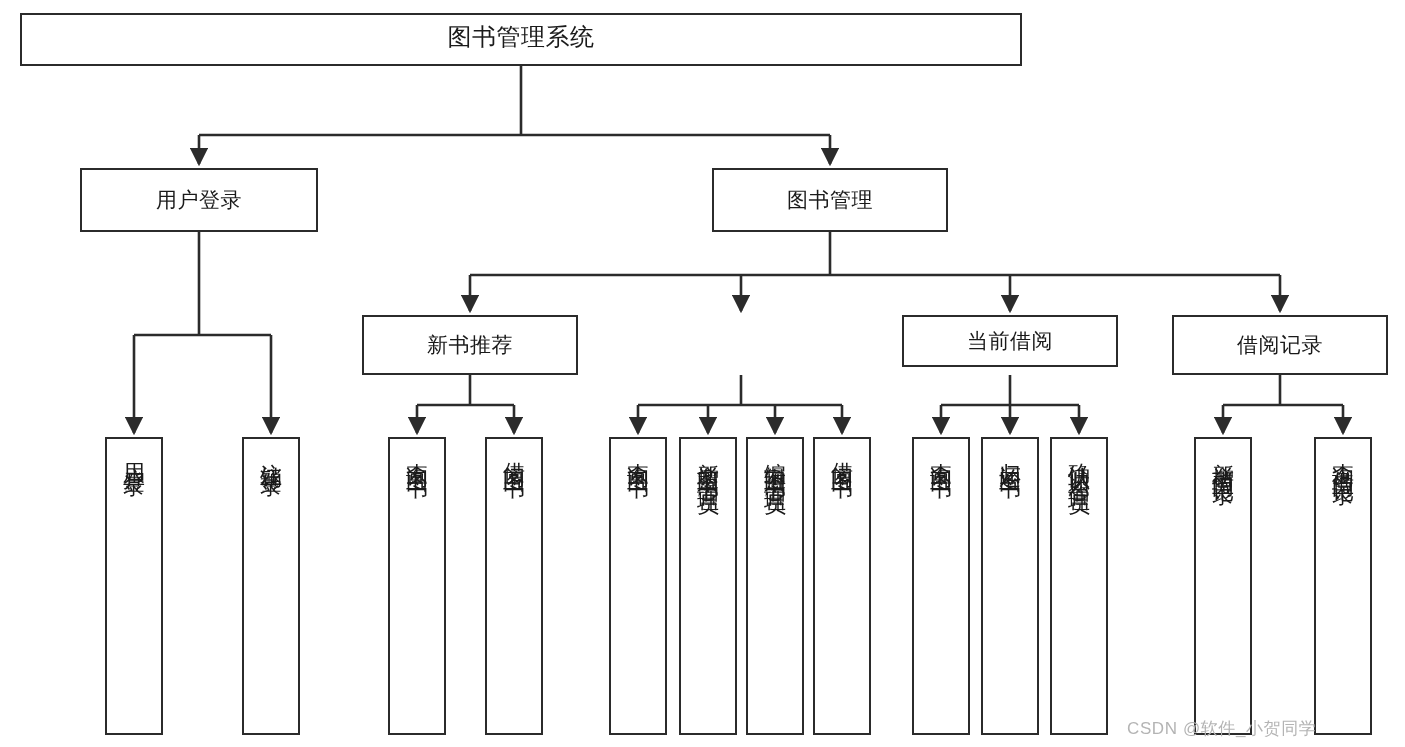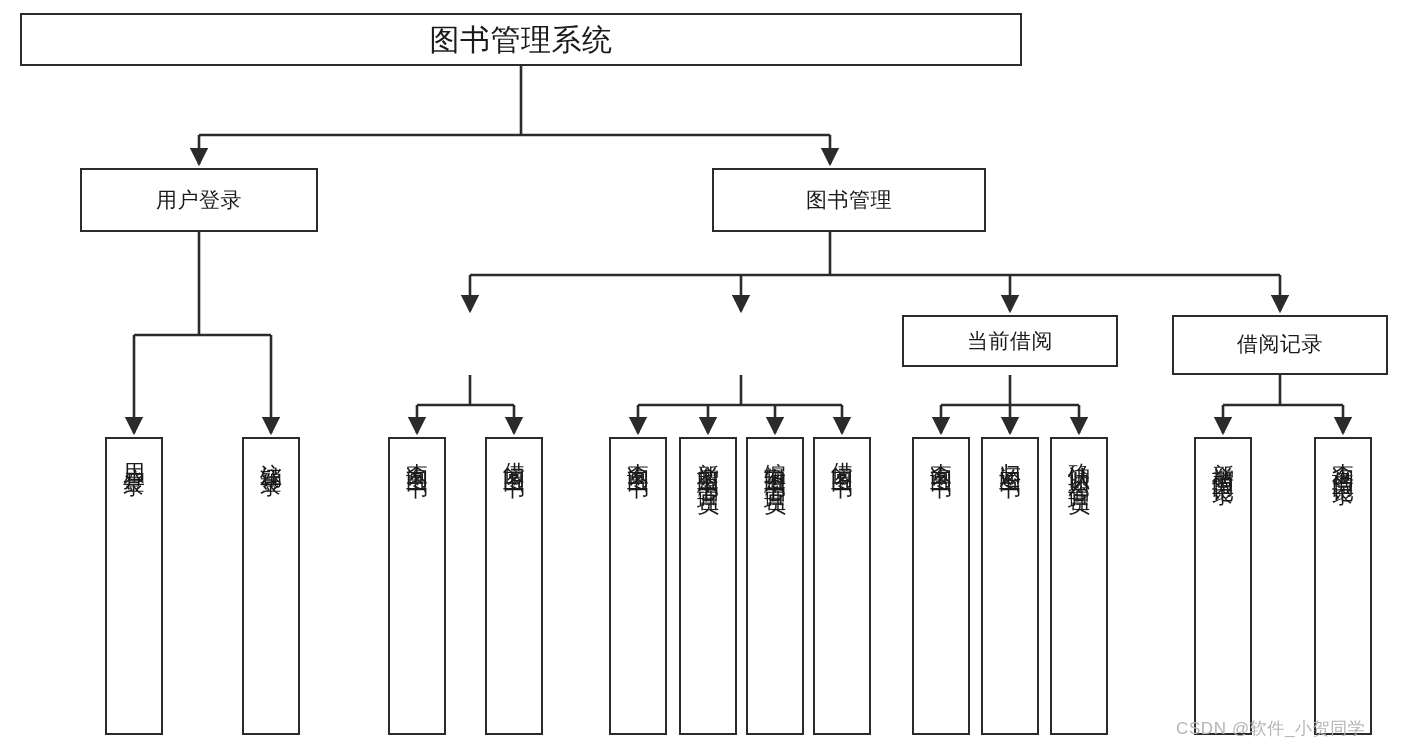--- a/index.html
+++ b/index.html
@@ -41,21 +41,22 @@
     text-align: center;
     line-height: 1.12;
     white-space: nowrap;
   }
   
   .node.h .node-label {
     font-size: 21px;
     letter-spacing: 0.5px;
   }
   .node.root .node-label {
-    font-size: 30px;
+    font-size: 24px;
+    font-family: Liberation Mono, monospace;
   }
   
   .node.v {
     align-items: flex-start;
     padding-top: 6px;
   }
   .node.v .node-label {
     writing-mode: vertical-rl;
     text-orientation: upright;
     font-size: 22px;
@@ -127,28 +128,31 @@
     </g>
   </svg>
 
   <div class="node h root" style="left:20px; top:13px; width:1002px; height:53px;">
     <span class="node-label">图书管理系统</span>
   </div>
 
   <div class="node h" style="left:80px; top:168px; width:238px; height:64px;">
     <span class="node-label">用户登录</span>
   </div>
-  <div class="node h" style="left:712px; top:168px; width:274px; height:64px;">
+  <div class="node h" style="left:712px; top:168px; width:236px; height:64px;">
     <span class="node-label">图书管理</span>
   </div>
 
+  <div class="node h" style="left:362px; top:315px; width:216px; height:60px;">
+    <span class="node-label">新书推荐</span>
+  </div>
   <div class="node h" style="left:902px; top:315px; width:216px; height:52px;">
     <span class="node-label">当前借阅</span>
   </div>
-  <div class="node h" style="left:1172px; top:315px; width:216px; height:60px;font-family:Liberation Serif, serif;">
+  <div class="node h" style="left:1172px; top:315px; width:216px; height:60px;">
     <span class="node-label">借阅记录</span>
   </div>
 
   <div class="node v" style="left:105px; top:437px; width:58px; height:298px;">
     <span class="node-label">用户登录</span>
   </div>
   <div class="node v" style="left:242px; top:437px; width:58px; height:298px;">
     <span class="node-label">注销登录</span>
   </div>
 
@@ -182,15 +186,15 @@
     <span class="node-label">确认归还（管理员）</span>
   </div>
 
   <div class="node v" style="left:1194px; top:437px; width:58px; height:298px;">
     <span class="node-label">新增借阅记录</span>
   </div>
   <div class="node v" style="left:1314px; top:437px; width:58px; height:298px;">
     <span class="node-label">查询借阅记录</span>
   </div>
 
-  <div class="watermark" style="left:1176px; top:717px;">CSDN @软件_小贺同学</div>
+  <div class="watermark" style="left:1127px; top:717px;">CSDN @软件_小贺同学</div>
 
 </div>
 
 </body></html>

